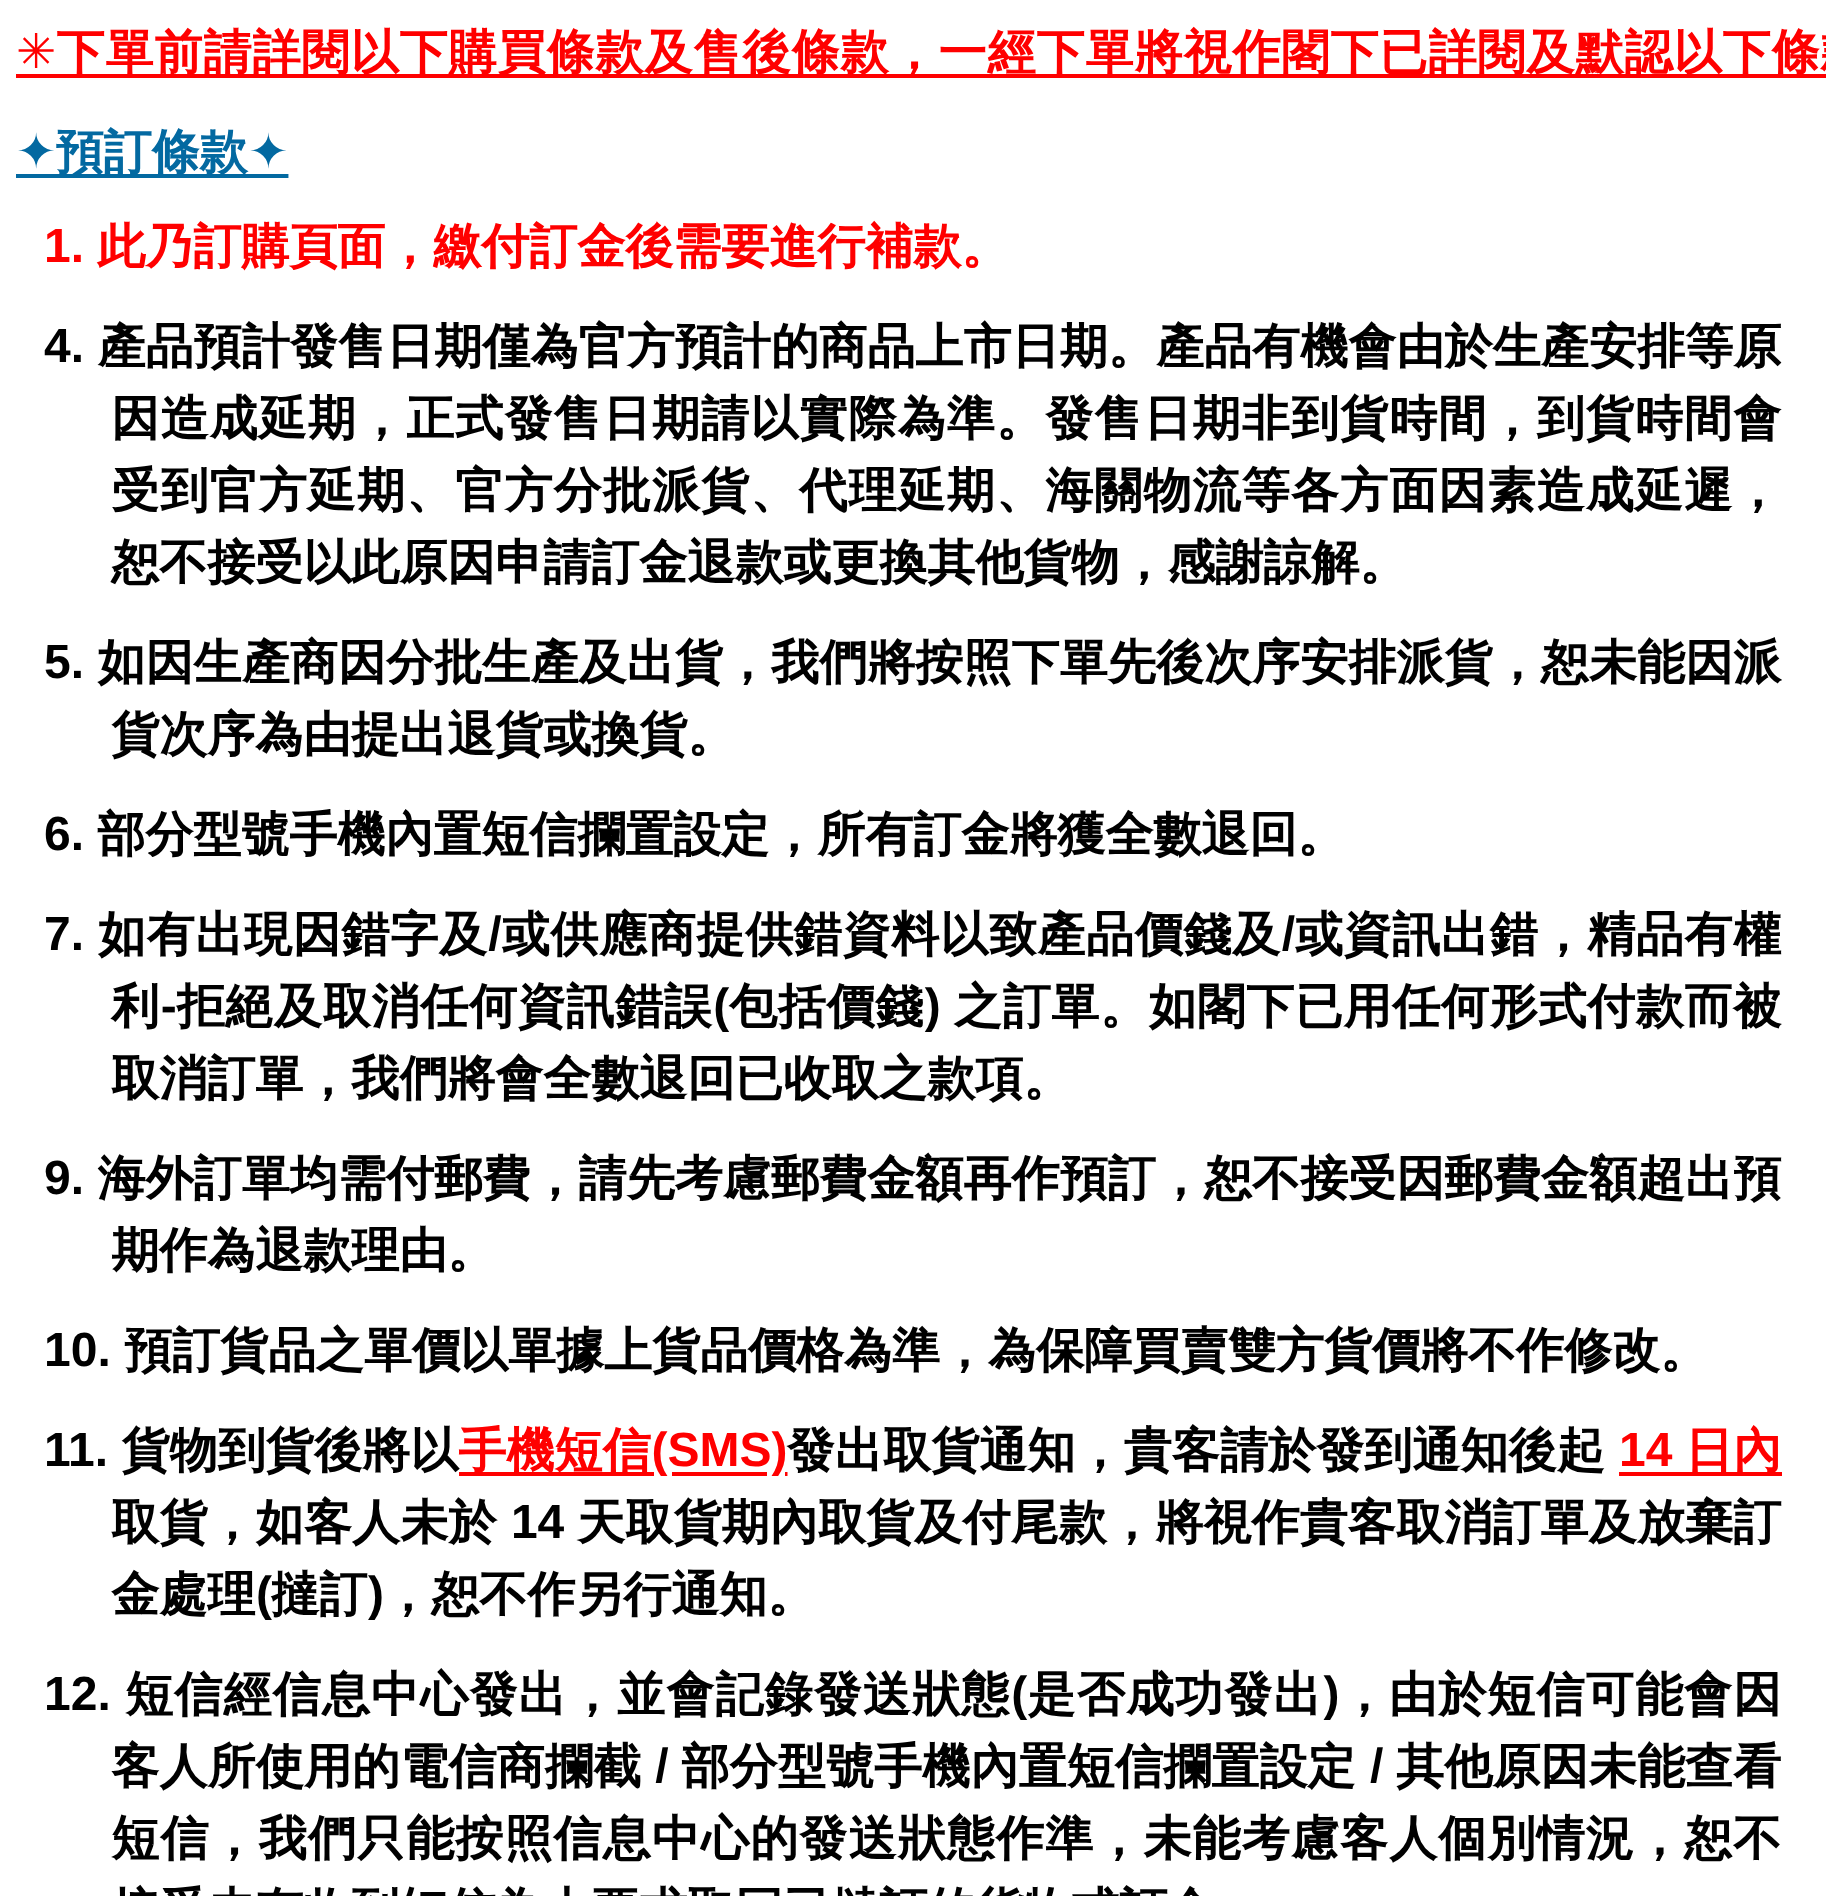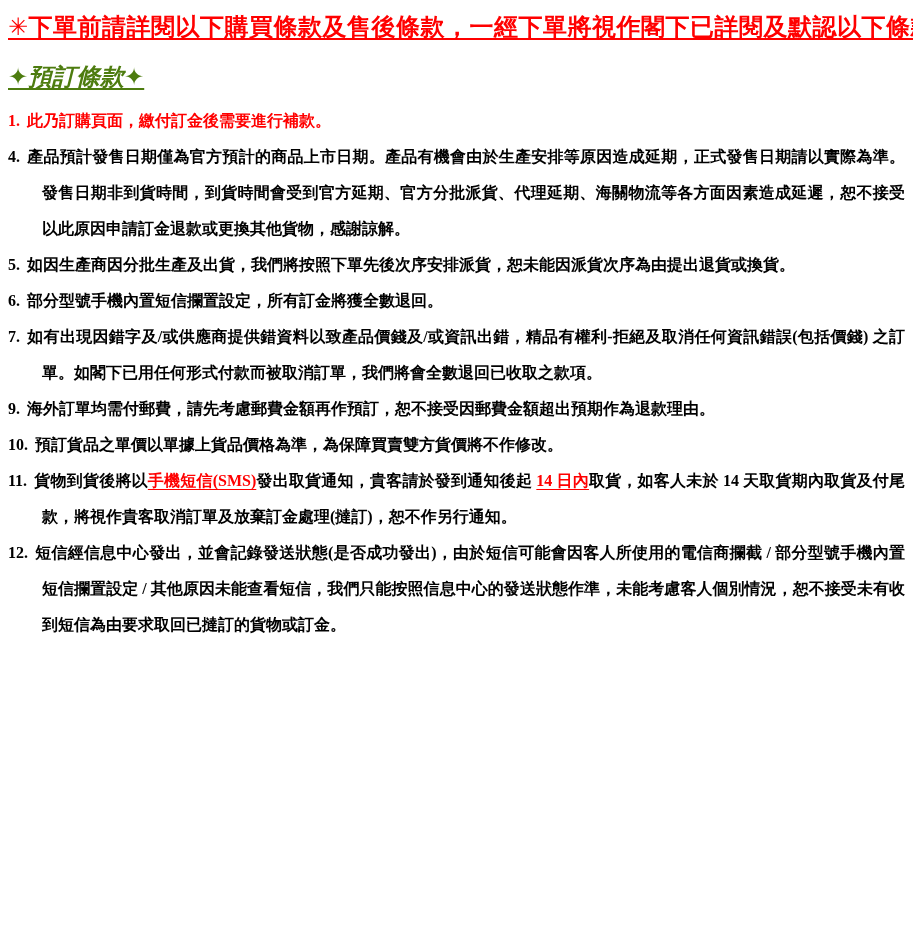--- a/index.html
+++ b/index.html
@@ -27,37 +27,35 @@
     color: #ff0000;
     text-decoration: underline;
     text-underline-offset: 3px;
     letter-spacing: 0.5px;
     white-space: nowrap;
   }
   .section-title {
     margin: 20px 0 0 0;
     font-size: 24px;
     line-height: 30px;
-    color: #4d7c0f;
+    color: #0369a1;
     text-decoration: underline;
     text-underline-offset: 3px;
-    font-style: italic;
   }
   .terms-list {
     margin-top: 11px;
   }
   .term-row {
-    margin: 0;
-    font-size: 16px;
+    margin: 14px;
+    font-size: 24px;
     line-height: 36px;
     padding-left: 34px;
     text-indent: -34px;
     text-align: justify;
     text-justify: inter-character;
-    font-family: Liberation Serif, serif;
   }
   .num {
     padding-right: 7px;
   }
   .seg-red {
     color: #ff0000;
   }
   .seg-underline {
     text-decoration: underline;
     text-underline-offset: 3px;

